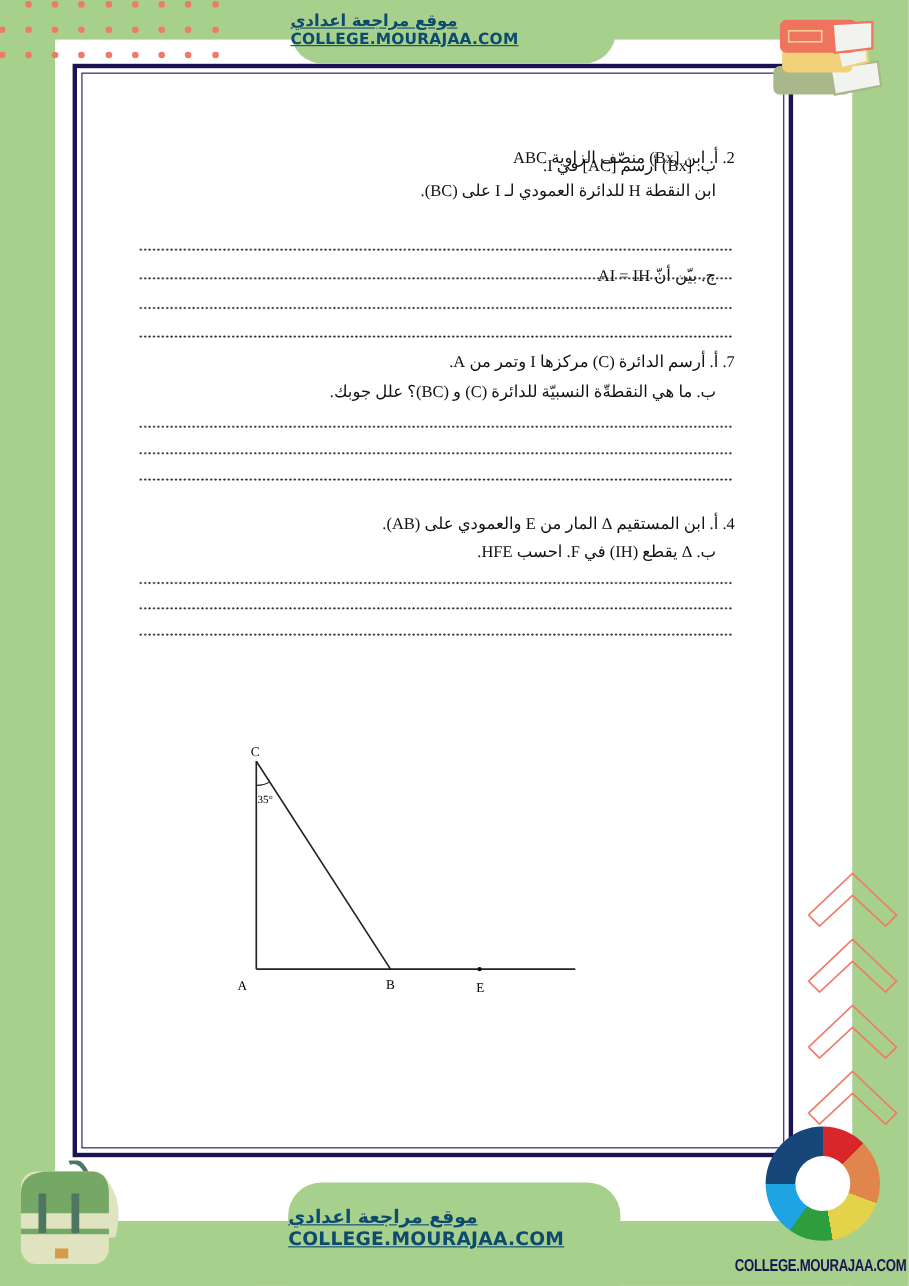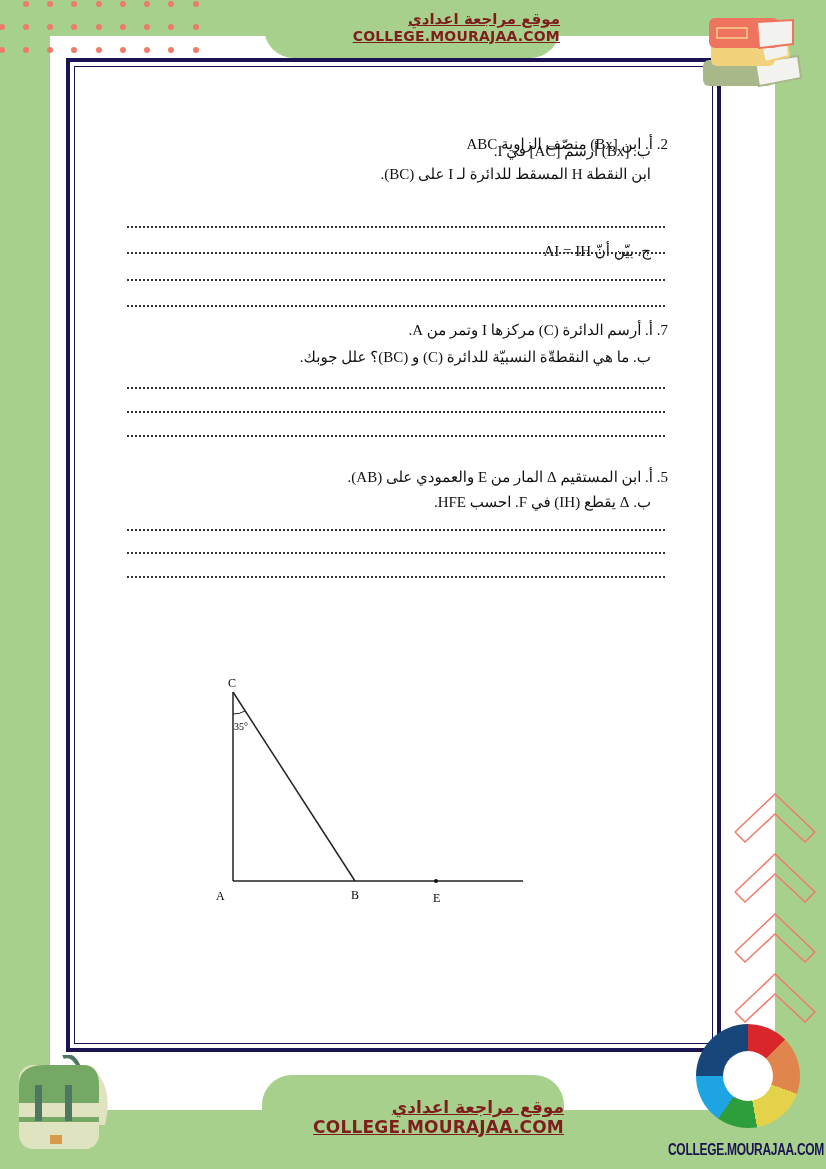--- a/index.html
+++ b/index.html
@@ -1,21 +1,21 @@
 <!DOCTYPE html>
 <html><head>
 <meta charset="utf-8">
 <style>
   html, body { margin:0; padding:0; }
   body { width:826px; height:1169px; position:relative; overflow:hidden; background:#a8d08d; font-family:"Liberation Serif", serif; }
   .paper { position:absolute; left:50px; top:36px; width:725px; height:1074px; background:#ffffff; }
   .dot { width:6px; height:6px; border-radius:50%; background:#ee7b6a; position:absolute; }
   .frame-outer { position:absolute; left:66px; top:58px; width:655px; height:994px; border:4px solid #1a1452; box-sizing:border-box; }
   .frame-inner { position:absolute; left:74px; top:66px; width:639px; height:978px; border:1px solid #1a1452; box-sizing:border-box; }
-  .banner { position:absolute; background:#a8d08d; text-align:right; color:#7f1d1d; font-family:"DejaVu Sans", sans-serif; font-weight:bold; }
+  .banner { position:absolute; background:#a8d08d; text-align:left; color:#0c4a6e; font-family:"DejaVu Sans", sans-serif; font-weight:bold; }
   .banner .ar { text-decoration:underline; font-size:15px; display:block; }
   .banner .en { text-decoration:underline; font-size:14px; display:block; letter-spacing:0.2px; }
   .banner-top { left:264px; top:0; width:296px; height:58px; border-radius:0 0 30px 30px; }
   .banner-top .ar { margin-top:10px; }
   .banner-bottom { left:262px; top:1075px; width:302px; height:94px; border-radius:30px 30px 0 0; }
   .banner-bottom .ar { margin-top:22px; font-size:17px; }
   .banner-bottom .en { font-size:17px; }
   .q { position:absolute; direction:rtl; text-align:right; font-size:15px; color:#111; line-height:22px; }
   .dotline { position:absolute; left:126px; width:540px; height:2px; background-image:radial-gradient(circle, #333 0.9px, transparent 1.1px); background-size:4px 2px; }
   .chev { position:absolute; }
@@ -76,36 +76,36 @@
   <polygon points="60,50 103,44 106,66 64,74" fill="#f2f2ee" stroke="#a9b88a" stroke-width="2"></polygon>
   <rect x="16" y="30" width="64" height="24" rx="6" fill="#f1d27a"></rect>
   <polygon points="66,32 92,26 94,44 70,50" fill="#f2f2ee" stroke="#f1d27a" stroke-width="2"></polygon>
   <rect x="14" y="6" width="70" height="30" rx="6" fill="#ef7460"></rect>
   <polygon points="62,10 98,8 98,32 64,36" fill="#f2f2ee" stroke="#ef7460" stroke-width="2"></polygon>
   <rect x="22" y="16" width="30" height="10" fill="none" stroke="#f6d08a" stroke-width="1.5"></rect>
 </svg>
 
 <div class="q" style="right:158px;top:117px;margin-top:16px;">2.  أ. ابن [Bx) منصّف الزاوية ABC</div>
 <div class="q" style="right:175px;top:140px;">ب.  [Bx) أرسم [AC] في I.</div>
-<div class="q" style="right:175px;top:163px;">ابن النقطة H المسقط للدائرة لـ  I على (BC).</div>
+<div class="q" style="right:175px;top:163px;">ابن النقطة H للدائرة العمودي لـ  I على (BC).</div>
 <div class="q" style="right:175px;top:204px;margin-top:36px;">ج. بيّن أنّ AI = IH</div>
 
 <div class="dotline" style="top:226px"></div>
 <div class="dotline" style="top:252px"></div>
 <div class="dotline" style="top:279px"></div>
 <div class="dotline" style="top:305px"></div>
 
 <div class="q" style="right:158px;top:319px;">7.  أ. أرسم الدائرة  (C) مركزها  I وتمر من A.</div>
 <div class="q" style="right:175px;top:346px;">ب. ما هي النقطةّة النسبيّة للدائرة (C) و (BC)؟ علل جوبك.</div>
 
 <div class="dotline" style="top:387px"></div>
 <div class="dotline" style="top:411px"></div>
 <div class="dotline" style="top:435px"></div>
 
-<div class="q" style="right:158px;top:466px;">5.  أ. ابن المستقيم Δ المار من E والعمودي على (AB).</div>
+<div class="q" style="right:158px;top:466px;">4.  أ. ابن المستقيم Δ المار من E والعمودي على (AB).</div>
 <div class="q" style="right:175px;top:491px;">ب.  Δ يقطع (IH) في F. احسب HFE.</div>
 
 <div class="dotline" style="top:529px"></div>
 <div class="dotline" style="top:552px"></div>
 <div class="dotline" style="top:576px"></div>
 
 <svg style="position:absolute;left:200px;top:660px" width="340" height="250" viewBox="0 0 340 250">
   <line x1="33" y1="32" x2="33" y2="221" stroke="#222" stroke-width="1.5"></line>
   <line x1="33" y1="221" x2="323" y2="221" stroke="#222" stroke-width="1.5"></line>
   <line x1="33" y1="32" x2="155" y2="221" stroke="#222" stroke-width="1.5"></line>

